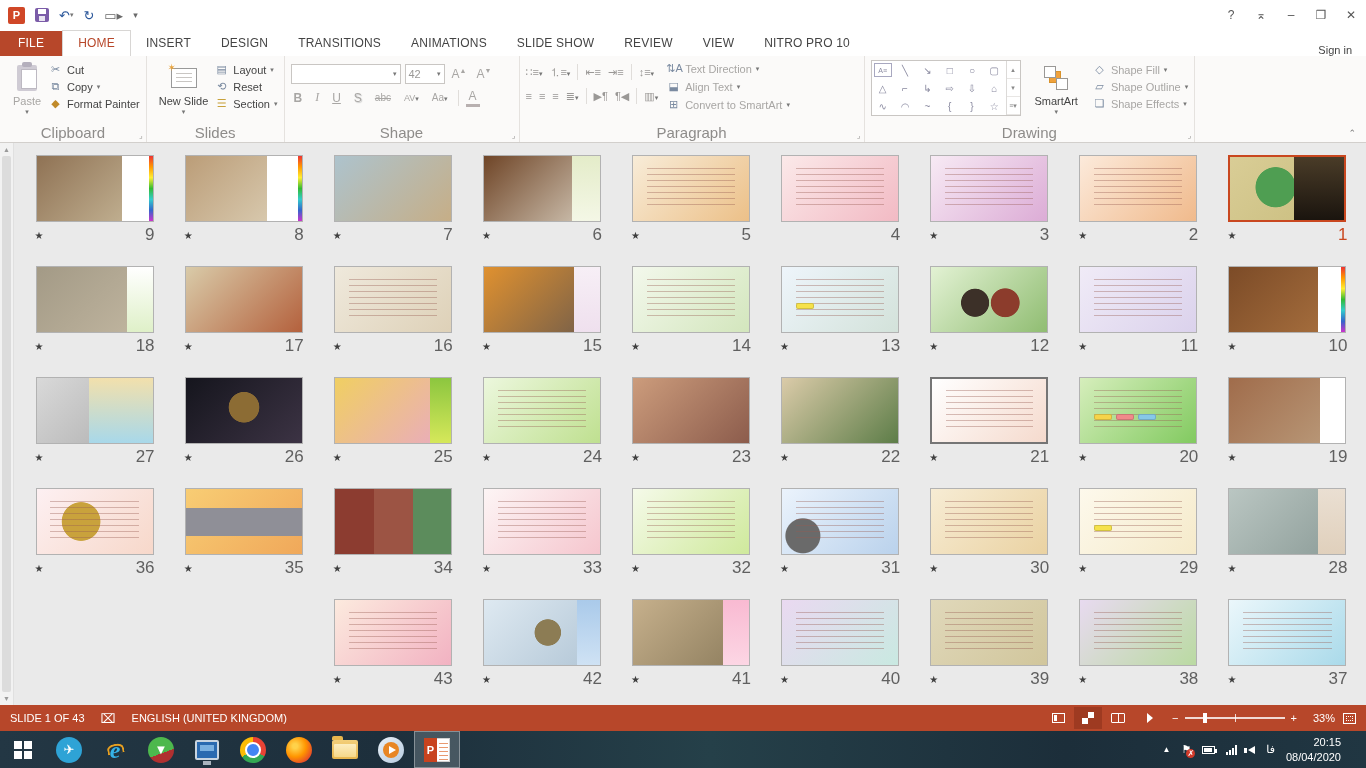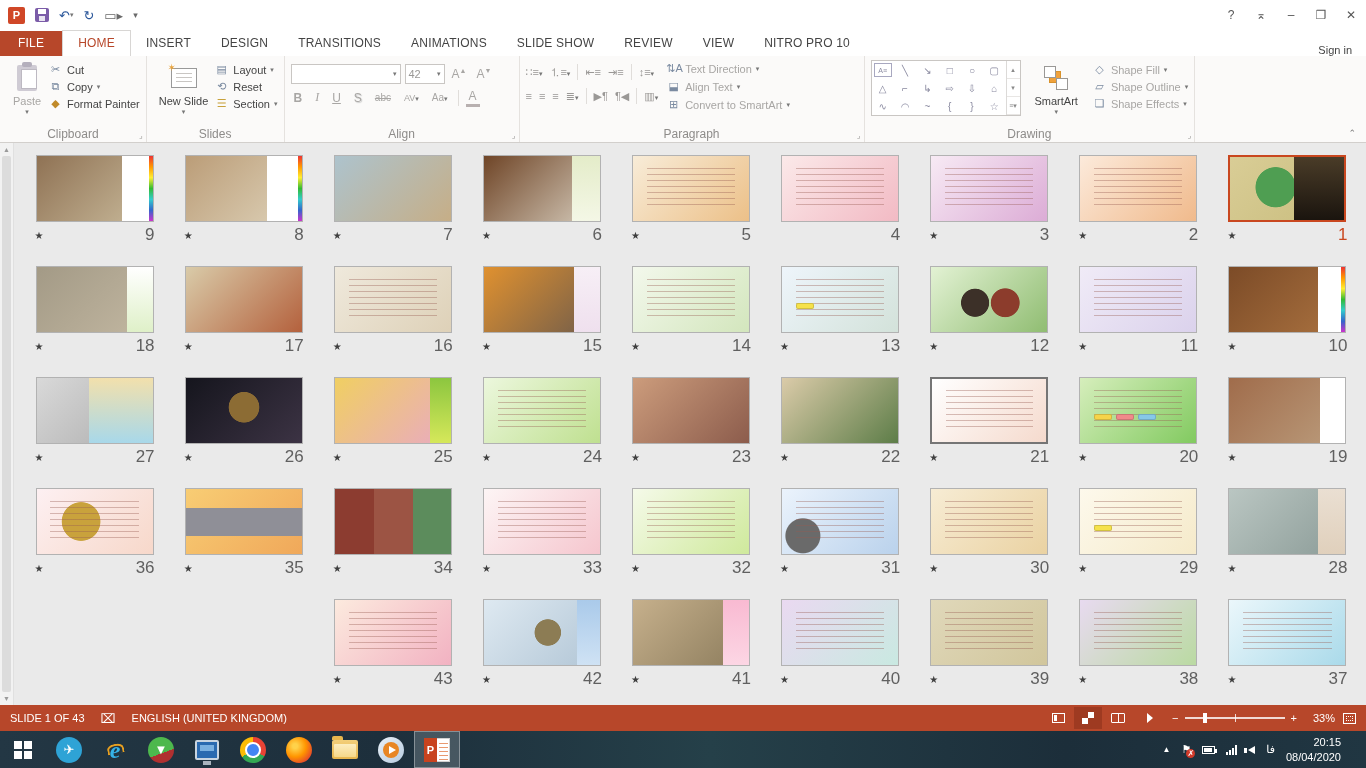--- a/index.html
+++ b/index.html
@@ -26,21 +26,21 @@
   #tabrow { top:30px; height:26px; background:#fff; display:flex; align-items:flex-end; }
   .tab { padding:5px 15px 6px; font-size:12px; color:#444; letter-spacing:.2px; cursor:pointer; }
   .tab.file { background:#b7472a; color:#fff; margin-left:0; padding:5px 18px 6px; }
   .tab.active { background:#fff; color:#b7472a; border:1px solid #d8d6d4; border-bottom:none; }
   .signin { margin-left:auto; padding-right:14px; font-size:11px; color:#444; cursor:pointer; }
 
   
   #ribbon { top:56px; height:87px; background:#fbfaf9; border-bottom:1px solid #d2cfcc; display:flex; }
   .rgroup { position:relative; height:100%; border-right:1px solid #e5e2df; padding:4px 6px 16px; }
   .rgroup-label { position:absolute; bottom:1px; left:0; right:0; text-align:center;
-    font-size:12px; color:#8e8c8a; }
+    font-size:15px; color:#8e8c8a; }
   .launcher { position:absolute; bottom:2px; right:3px; font-size:8px; color:#9a9896; cursor:pointer; }
   .bigbtn { display:flex; flex-direction:column; align-items:center; justify-content:flex-start;
     padding:3px 6px; font-size:11px; color:#444; text-align:center; line-height:1.15; cursor:pointer; height:100%; }
   .bigbtn .bicon { width:30px; height:30px; display:flex; align-items:center; justify-content:center; margin-bottom:2px; }
   .dis { color:#a8a6a4 !important; }
   .smallcol { display:flex; flex-direction:column; justify-content:flex-start; gap:4px; padding-top:3px; }
   .smallbtn { display:flex; align-items:center; gap:4px; font-size:11px; color:#444; cursor:pointer; white-space:nowrap; }
   .sicon { width:15px; text-align:center; font-size:11px; color:#7a8aa0; flex:none; }
   .drop { font-size:7px; color:#777; }
   .clipboard-icon { width:20px; height:26px; background:#cfcbd4; border-radius:2px; position:relative; }
@@ -283,21 +283,21 @@
       <span class="fbtn" style="font-weight:bold;">B</span>
       <span class="fbtn" style="font-style:italic; font-family:'Liberation Serif',serif;">I</span>
       <span class="fbtn" style="text-decoration:underline;">U</span>
       <span class="fbtn" style="text-shadow:1px 1px 1px #ccc;">S</span>
       <span class="fbtn" style="text-decoration:line-through; font-size:10px;">abc</span>
       <span class="fbtn" style="font-size:9px;"><span>AV</span><span class="drop">▾</span></span>
       <span class="fbtn" style="font-size:10px;"><span>Aa</span><span class="drop">▾</span></span>
       <span class="vr"></span>
       <span class="fbtn" style="border-bottom:3px solid #b8b0b0;">A</span>
     </div>
-    <span class="rgroup-label">Align</span>
+    <span class="rgroup-label">Shape</span>
     <span class="launcher">⌟</span>
   </div>
 
   <div class="rgroup" style="width:345px;">
     <div class="pgrid">
       <div class="pcol">
         <div class="prow">
           <span class="picon">∷≡<span class="drop">▾</span></span>
           <span class="picon">⒈≡<span class="drop">▾</span></span>
           <span class="vr"></span>

